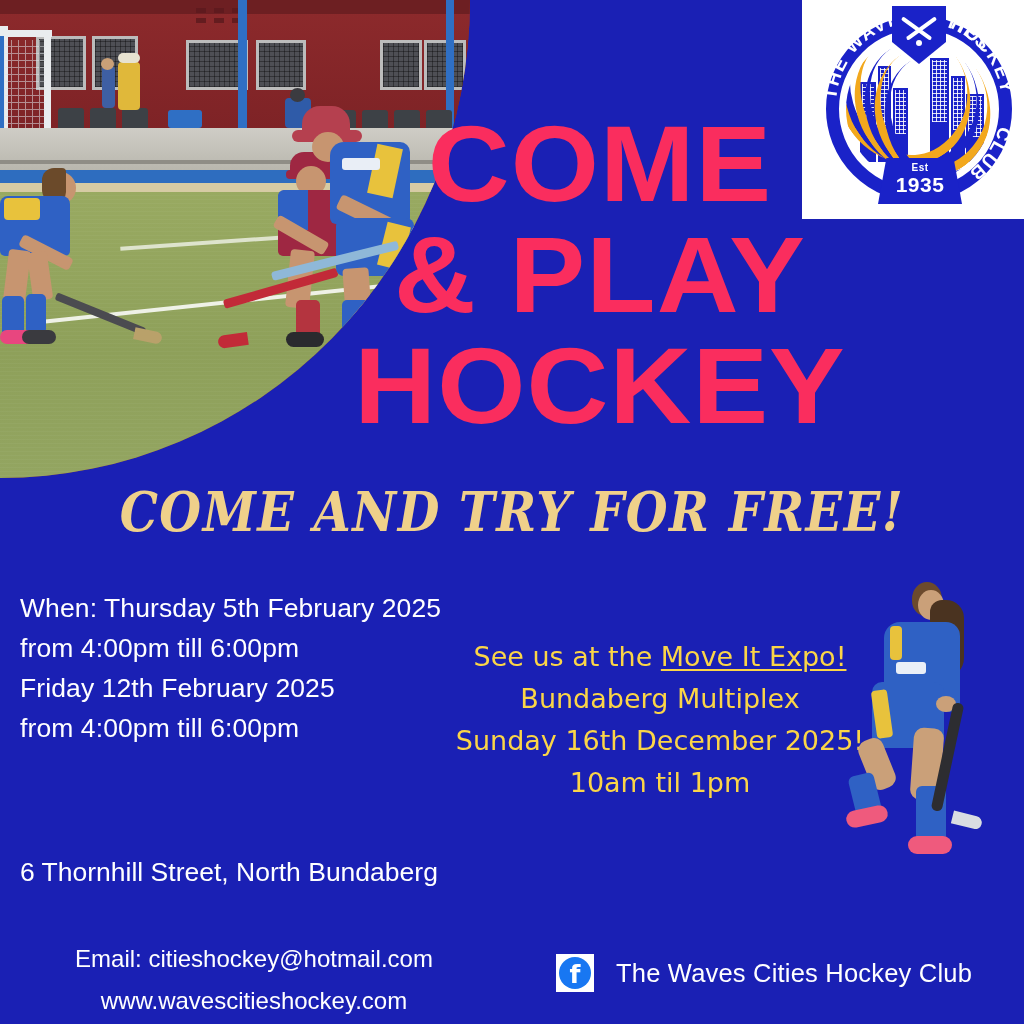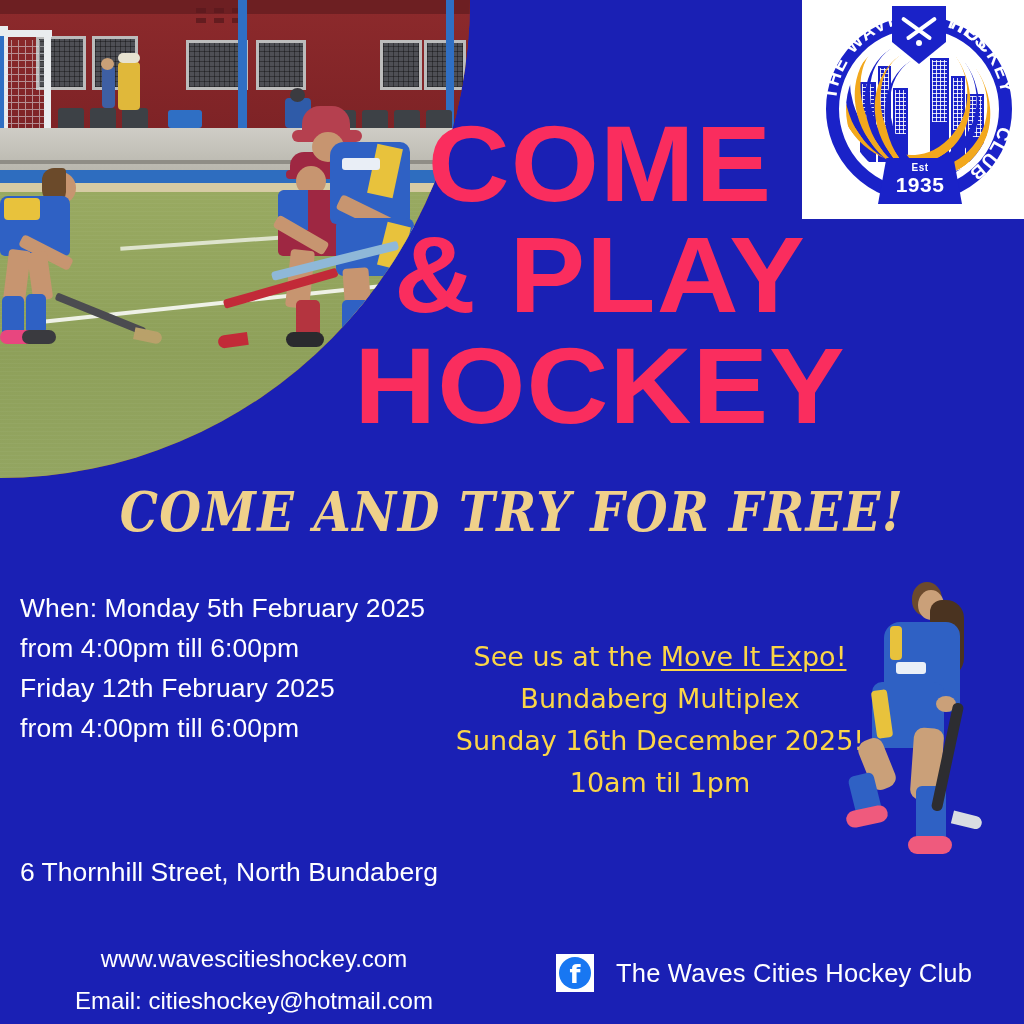--- a/index.html
+++ b/index.html
@@ -333,33 +333,33 @@
 
   <div id="headline">
     <div class="hl hl-1">COME</div>
     <div class="hl hl-2">&amp; PLAY</div>
     <div class="hl hl-3">HOCKEY</div>
   </div>
 
   <div id="tagline">COME AND TRY FOR FREE!</div>
 
   <div id="when-block">
-    <div>When: Monday 5th February 2025</div>
+    <div>When: Thursday 5th February 2025</div>
     <div>from 4:00pm till 6:00pm</div>
     <div>Friday 12th February 2025</div>
     <div>from 4:00pm till 6:00pm</div>
   </div>
 
   <div id="venue-block">
     <div>6 Thornhill Street, North Bundaberg</div>
   </div>
 
   <div id="contact-block">
+    <div>Email: citieshockey@hotmail.com</div>
     <div>www.wavescitieshockey.com</div>
-    <div>Email: citieshockey@hotmail.com</div>
   </div>
 
   <div id="expo-block">
     <div><span>See us at the </span><span class="u">Move It Expo!</span></div>
     <div>Bundaberg Multiplex</div>
     <div>Sunday 16th December 2025!</div>
     <div>10am til 1pm</div>
   </div>
 
   <div id="cutout">

